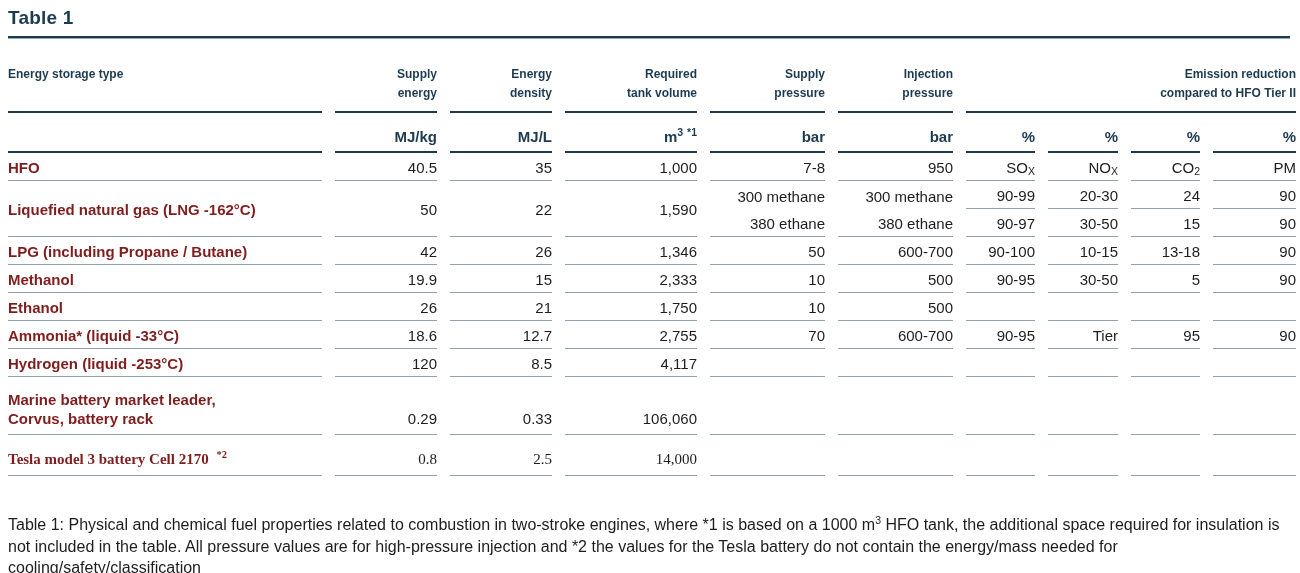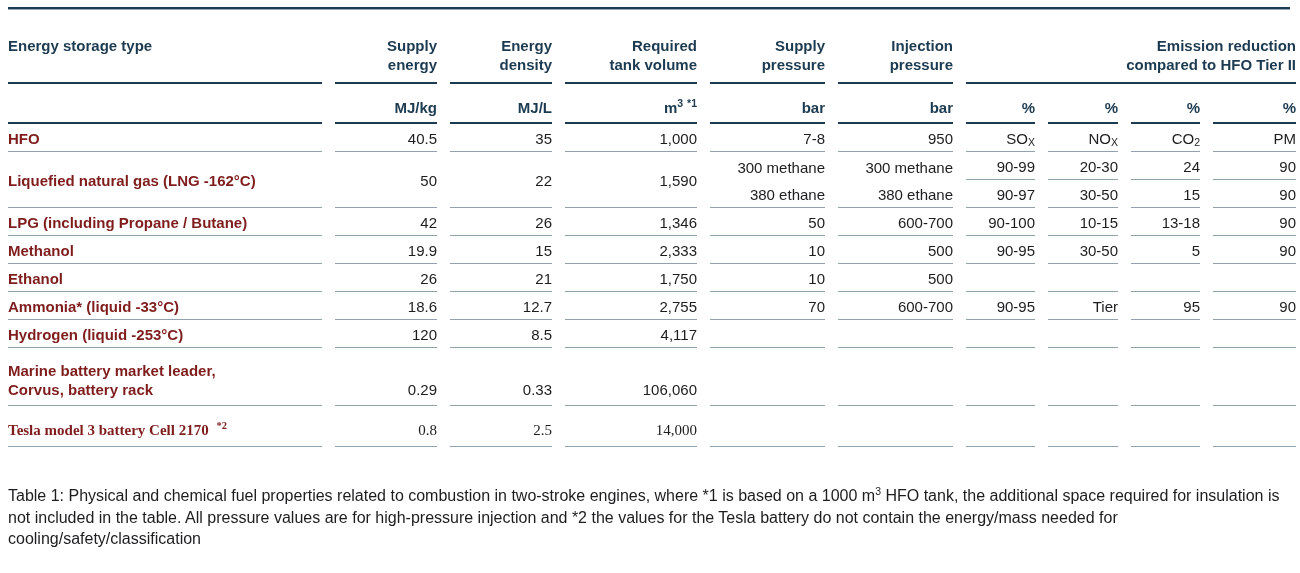--- a/index.html
+++ b/index.html
@@ -21,21 +21,21 @@
   .table-wrap { margin: 26px -13px 0 -13px; }
   table {
     border-collapse: separate; border-spacing: 13px 0;
     table-layout: fixed; width: 1314px;
   }
   th, td { overflow: visible; }
 
   tr.h1 th {
     vertical-align: bottom; text-align: right;
     font-weight: bold; color: #1c3a50;
-    font-size: 15px; line-height: 19px;
+    font-size: 12px; line-height: 19px;
     padding: 0 0 8px 0;
     border-bottom: 2.5px solid #1c3a50;
   }
   tr.h1 th.name { text-align: left; vertical-align: top; }
 
   tr.h2 th {
     text-align: right; font-weight: bold; color: #1c3a50;
     font-size: 15px; line-height: 18px;
     padding: 15px 0 5px 0;
     border-bottom: 2.5px solid #1c3a50;
@@ -64,20 +64,21 @@
     margin-top: 38px;
     font-size: 16px; line-height: 21.5px; color: #1d1d1f;
     max-width: 1282px;
   }
 </style>
 </head>
 <body>
 
 <div class="page">
 
+  <div class="title">Table 1</div>
   <div class="title-rule"></div>
 
   <div class="table-wrap">
     <table>
       <colgroup>
         <col style="width:314px">
           <col style="width:102px">
           <col style="width:102px">
         <col style="width:132px">
           <col style="width:115px">

